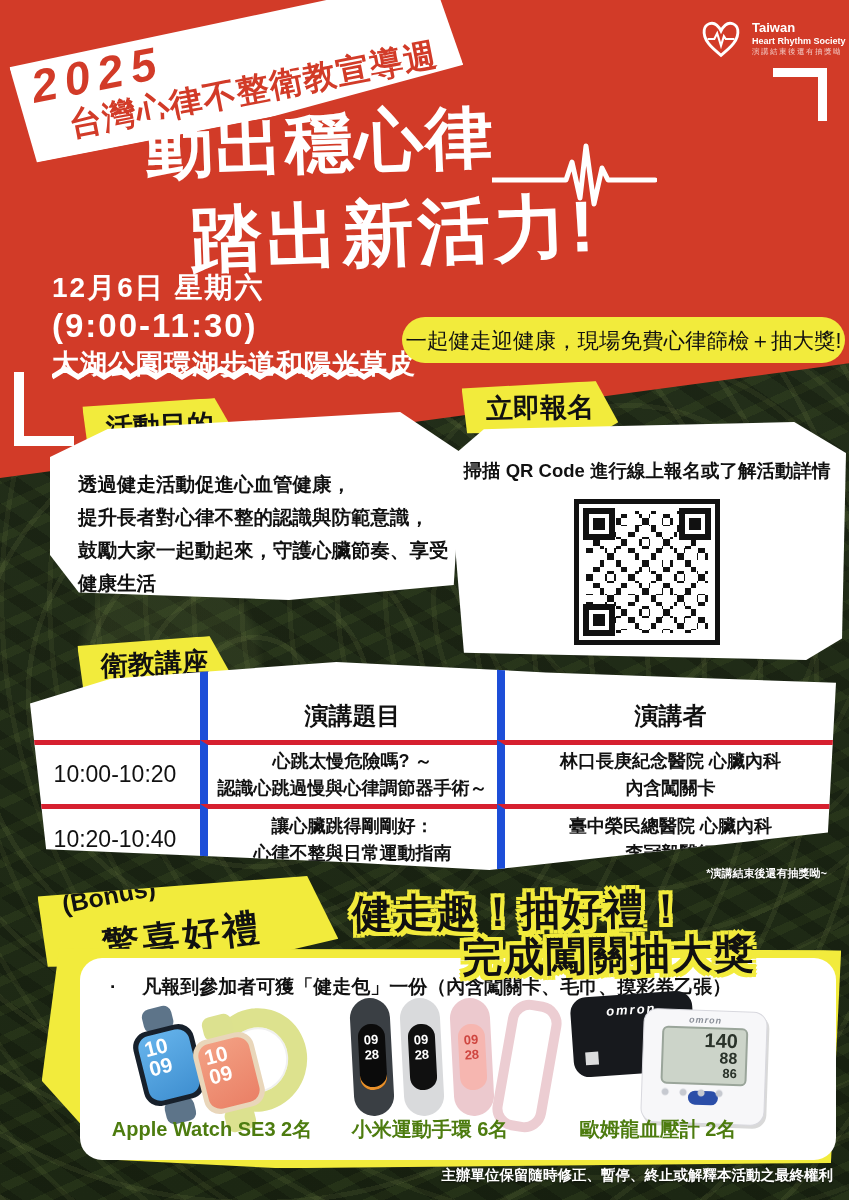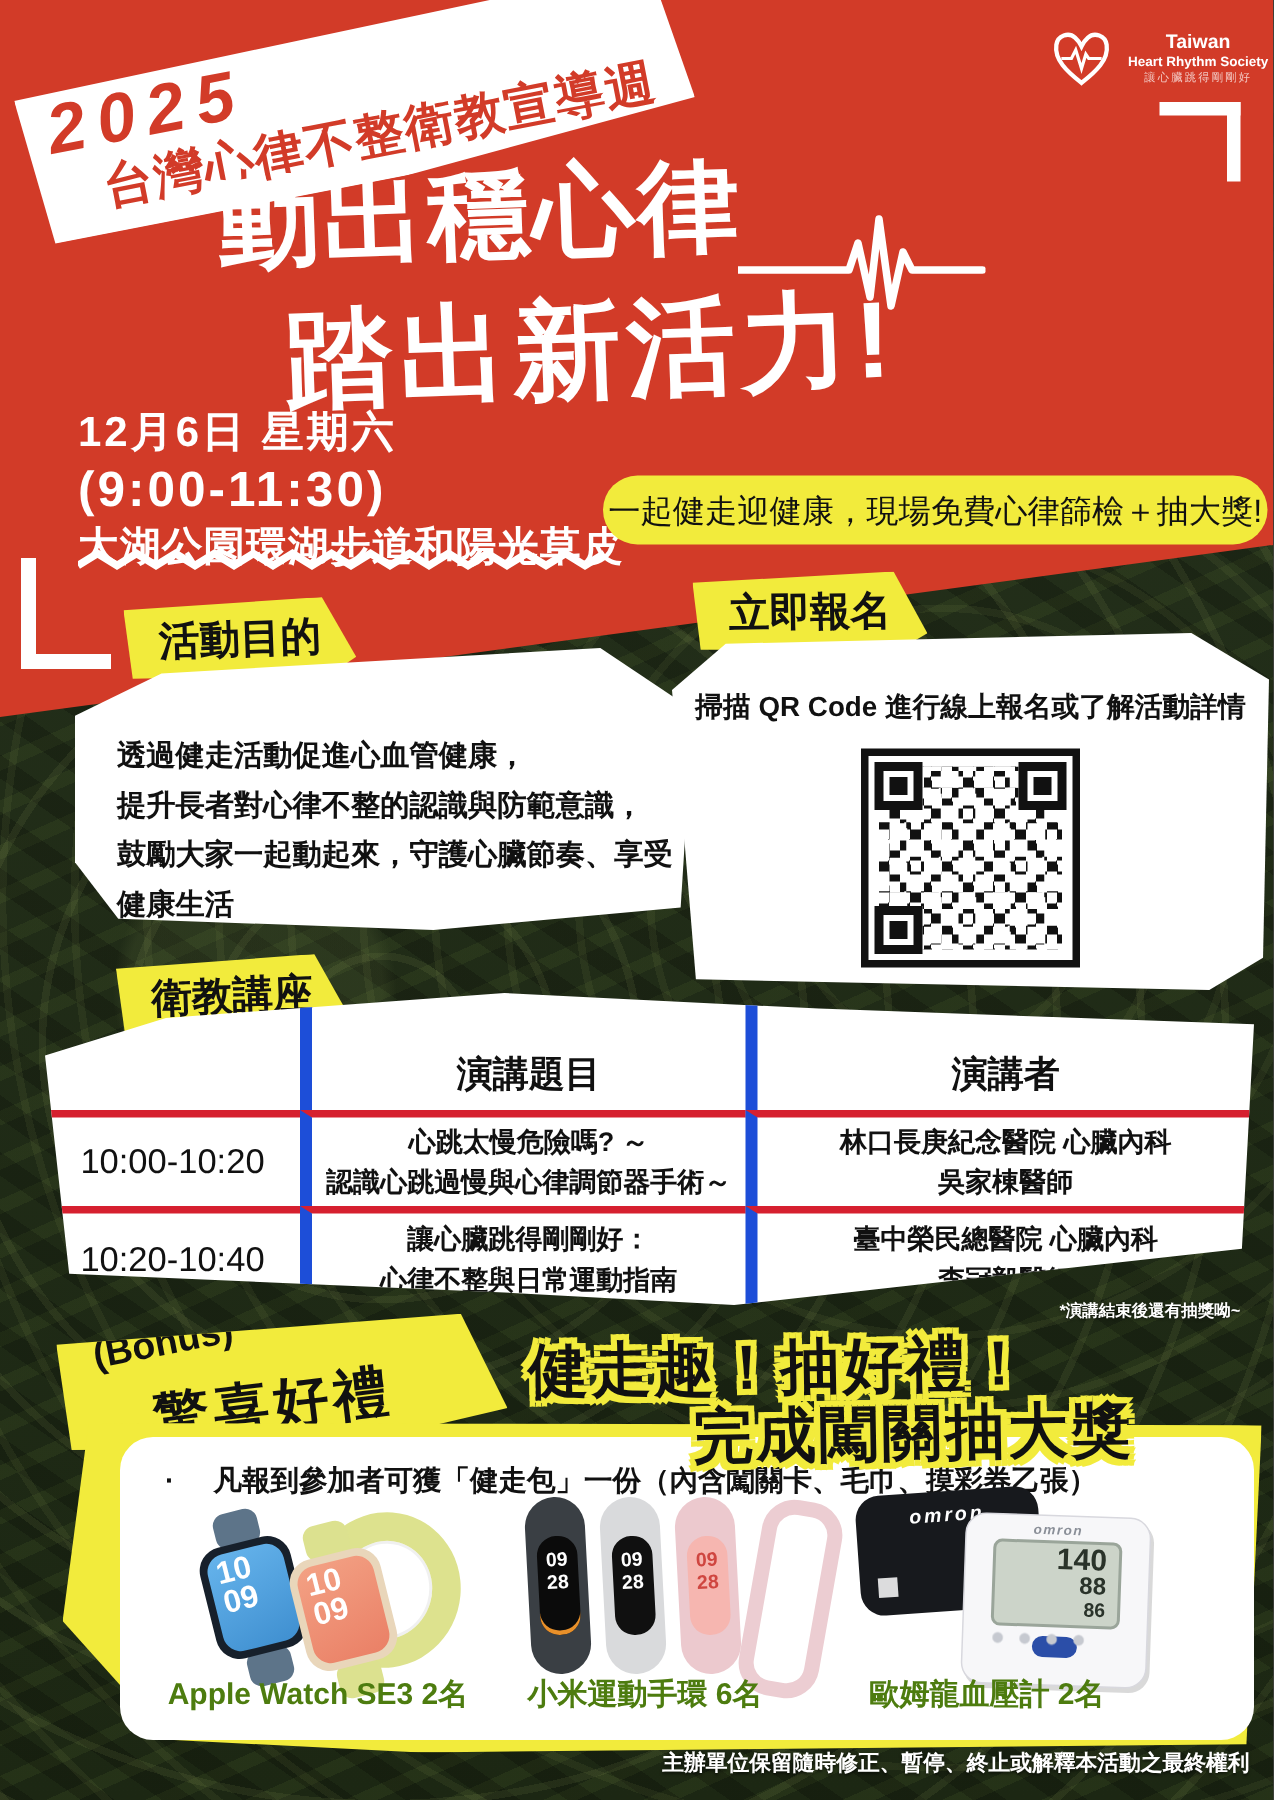--- a/index.html
+++ b/index.html
@@ -13,21 +13,21 @@
       repeating-linear-gradient(-24deg, rgba(70,90,40,.22) 0 9px, transparent 9px 27px),
       linear-gradient(#25311c,#1c2713);
   }
   .abs{position:absolute;}
   
   .red-header{left:0;top:0;width:849px;height:478px;background:#d23b28;
     clip-path:polygon(0 0,100% 0,100% 76%,0 100%);}
   .corner-tr{left:773px;top:68px;width:45px;height:44px;border-top:9px solid #fff;border-right:9px solid #fff;}
   .corner-bl{left:14px;top:372px;width:50px;height:64px;border-left:10px solid #fff;border-bottom:10px solid #fff;}
   .logo{left:698px;top:16px;display:flex;gap:8px;align-items:center;color:#fff;}
-  .logo-text{line-height:1.15;text-align:center;}
+  .logo-text{line-height:1.15;}
   .logo-en1{font-size:13px;font-weight:700;}
   .logo-en2{font-size:9px;font-weight:700;}
   .logo-zh{font-size:7.5px;letter-spacing:1.5px;color:rgba(255,255,255,.72);margin-top:2px;}
   .ticket{left:8px;top:60px;background:#fff;padding:8px 24px 12px 18px;transform:rotate(-11deg);
     transform-origin:left top;clip-path:polygon(0 7%,97% 0,100% 86%,55% 100%,2% 100%);}
   .year{color:#d23b28;font-size:46px;font-weight:900;font-style:italic;letter-spacing:8px;line-height:1;}
   .ribbon-text{color:#d23b28;font-size:33px;font-weight:900;letter-spacing:1px;margin:4px 0 0 30px;line-height:1.1;white-space:nowrap;}
   .title1{left:145px;top:98px;color:#fff;font-size:68px;font-weight:900;letter-spacing:2px;transform:rotate(-2deg);white-space:nowrap;}
   .title2{left:190px;top:186px;color:#fff;font-size:72px;font-weight:900;letter-spacing:4px;transform:rotate(-2deg);white-space:nowrap;}
   .ecg-line{left:492px;top:140px;}
@@ -37,21 +37,21 @@
   .date-l3{font-size:27px;line-height:36px;letter-spacing:1px;white-space:nowrap;}
   .wavy{left:52px;top:366px;}
   .pill{left:402px;top:317px;width:443px;height:46px;background:#f2eb3c;border-radius:24px;
     display:flex;align-items:center;justify-content:center;color:#111;font-size:21.5px;font-weight:400;white-space:nowrap;}
   
   .tag{background:#f2eb3c;color:#111;font-weight:900;font-size:27px;display:flex;align-items:center;justify-content:center;}
   .tag-purpose{left:83px;top:400px;width:154px;height:52px;clip-path:polygon(0 8%,86% 0,100% 78%,88% 100%,3% 96%);transform:rotate(-2deg);}
   .tag-signup{left:462px;top:382px;width:156px;height:52px;clip-path:polygon(0 10%,86% 0,100% 80%,88% 100%,3% 96%);transform:rotate(-1deg);}
   .tag-lecture{left:78px;top:638px;width:154px;height:52px;clip-path:polygon(0 10%,86% 0,100% 80%,88% 100%,3% 96%);transform:rotate(-2deg);}
   
-  .box-purpose{left:50px;top:432px;width:412px;height:188px;background:#fff;
+  .box-purpose{left:50px;top:412px;width:412px;height:188px;background:#fff;
     clip-path:polygon(0 24%,14% 9%,85% 0,100% 22%,98% 92%,58% 100%,7% 96%,0 76%);
     padding:56px 0 0 28px;box-sizing:border-box;color:#111;font-size:19.5px;font-weight:900;line-height:33px;}
   .box-signup{left:448px;top:422px;width:398px;height:238px;background:#fff;
     clip-path:polygon(0 16%,9% 3%,87% 0,100% 13%,99% 91%,90% 100%,4% 97%);
     padding-top:36px;box-sizing:border-box;color:#111;text-align:center;}
   .signup-text{font-size:18.5px;font-weight:900;}
   .qr{width:136px;height:136px;border:5px solid #111;background:#fff;margin:16px auto 0;position:relative;}
   .qr-cells{position:absolute;inset:7px;
     background:
       repeating-conic-gradient(#fff 0 25%, transparent 0 50%) 7px 3px/23px 23px,
@@ -138,21 +138,21 @@
   <div class="abs corner-bl"></div>
 
   <div class="abs logo">
     <svg width="46" height="46" viewBox="0 0 48 48">
       <path d="M24 41 C14 33 5 25 6.5 14.5 C7.5 8 15 5.5 19.5 9.5 C21.7 11.4 23.2 13.8 24 15.5 C24.8 13.8 26.3 11.4 28.5 9.5 C33 5.5 40.5 8 41.5 14.5 C43 25 34 33 24 41 Z" fill="none" stroke="#fff" stroke-width="3"></path>
       <polyline points="10,24 17,24 20,18 24,31 27,21 29,24 38,24" fill="none" stroke="#fff" stroke-width="2.2"></polyline>
     </svg>
     <div class="logo-text">
       <div class="logo-en1">Taiwan</div>
       <div class="logo-en2">Heart Rhythm Society</div>
-      <div class="logo-zh">讓心臟跳得剛剛好</div>
+      <div class="logo-zh">演講結束後還有抽獎呦</div>
     </div>
   </div>
 
   <div class="abs ticket">
     <div class="year">2025</div>
     <div class="ribbon-text">台灣心律不整衛教宣導週</div>
   </div>
 
   <div class="abs title1">動出穩心律</div>
   <svg class="abs ecg-line" width="165" height="70" viewBox="0 0 165 70">
@@ -196,21 +196,21 @@
       <div class="cell th c-bl">演講題目</div>
       <div class="cell th c-bl">演講者</div>
 
       <div class="cell time c-bt">10:00-10:20</div>
       <div class="cell c-bl c-bt">
         <div class="small2">心跳太慢危險嗎? ～</div>
         <div class="small2">認識心跳過慢與心律調節器手術～</div>
       </div>
       <div class="cell c-bl c-bt">
         <div class="small2">林口長庚紀念醫院 心臟內科</div>
-        <div class="small2">吳家棟醫師</div>
+        <div class="small2">內含闖關卡</div>
       </div>
 
       <div class="cell time c-bt">10:20-10:40</div>
       <div class="cell c-bl c-bt">
         <div class="small2">讓心臟跳得剛剛好：</div>
         <div class="small2">心律不整與日常運動指南</div>
       </div>
       <div class="cell c-bl c-bt">
         <div class="small2">臺中榮民總醫院 心臟內科</div>
         <div class="small2">李冠毅醫師</div>

